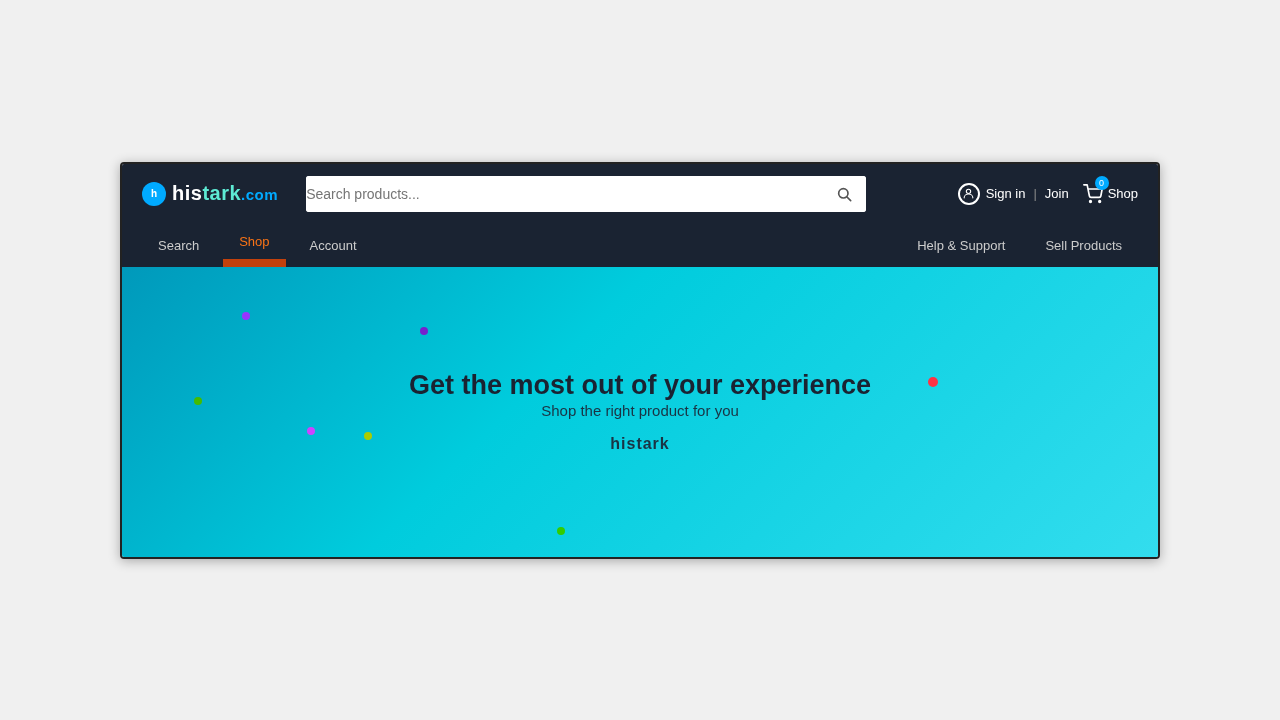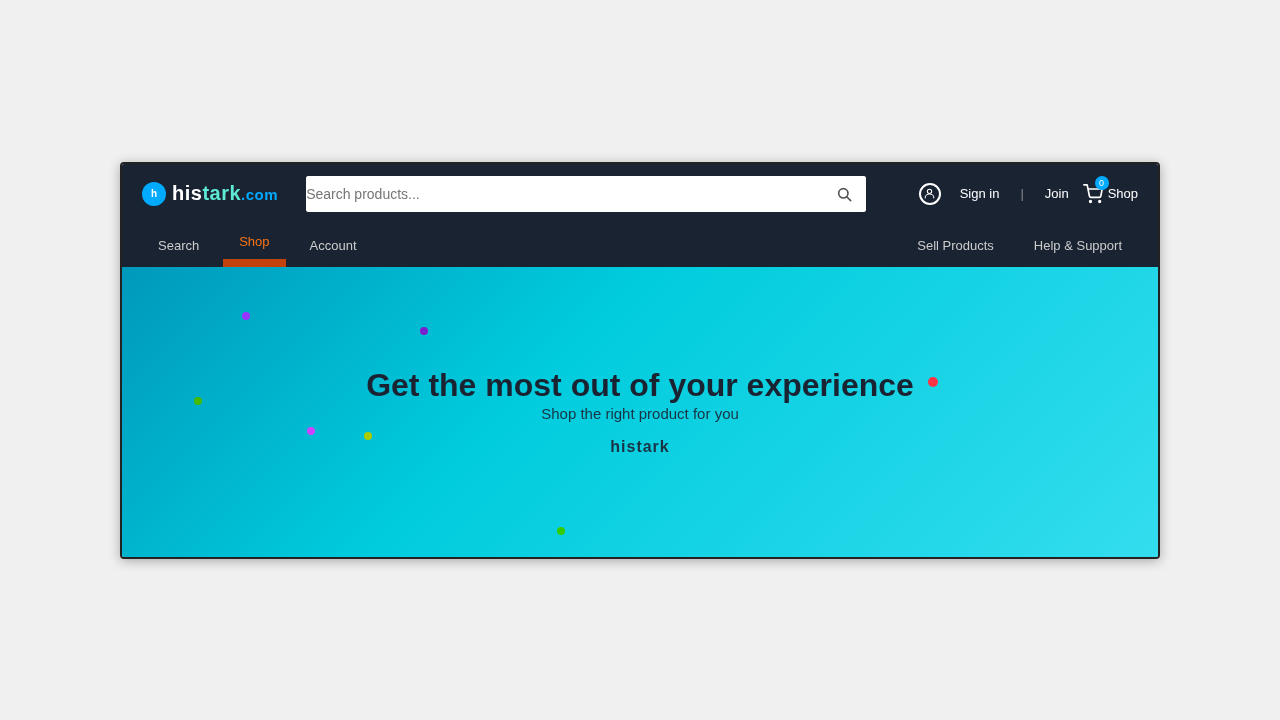--- a/index.html
+++ b/index.html
@@ -108,21 +108,21 @@
     .header-actions {
       display: flex;
       align-items: center;
       gap: 14px;
       margin-left: auto;
     }
 
     .sign-in-link {
       display: flex;
       align-items: center;
-      gap: 19px;
+      gap: 6px;
       color: white;
       font-size: 13px;
       cursor: pointer;
       white-space: nowrap;
     }
 
     .sign-in-link .user-icon {
       width: 22px;
       height: 22px;
       border: 2px solid white;
@@ -205,21 +205,21 @@
       overflow: hidden;
     }
 
     .hero-content {
       text-align: center;
       z-index: 2;
       position: relative;
     }
 
     .hero-title {
-      font-size: 32px;
+      font-size: 27px;
       font-weight: bold;
       color: #1a2332;
       margin-bottom: 1px;
     }
 
     .hero-subtitle {
       font-size: 15px;
       color: #1a3344;
       margin-bottom: 16px;
     }
@@ -298,22 +298,22 @@
         </div>
       </div>
 
     </div>
 
     <div class="navbar-bottom">
       <a class="nav-item">Search</a>
       <a class="nav-item active">Shop</a>
       <a class="nav-item">Account</a>
       <div class="nav-separator"></div>
+      <a class="nav-item">Help &amp; Support</a>
       <a class="nav-item">Sell Products</a>
-      <a class="nav-item">Help &amp; Support</a>
     </div>
 
   </div>
 
   <div class="hero">
 
     <div class="dot dot-1"></div>
     <div class="dot dot-2"></div>
     <div class="dot dot-3"></div>
     <div class="dot dot-4"></div>

